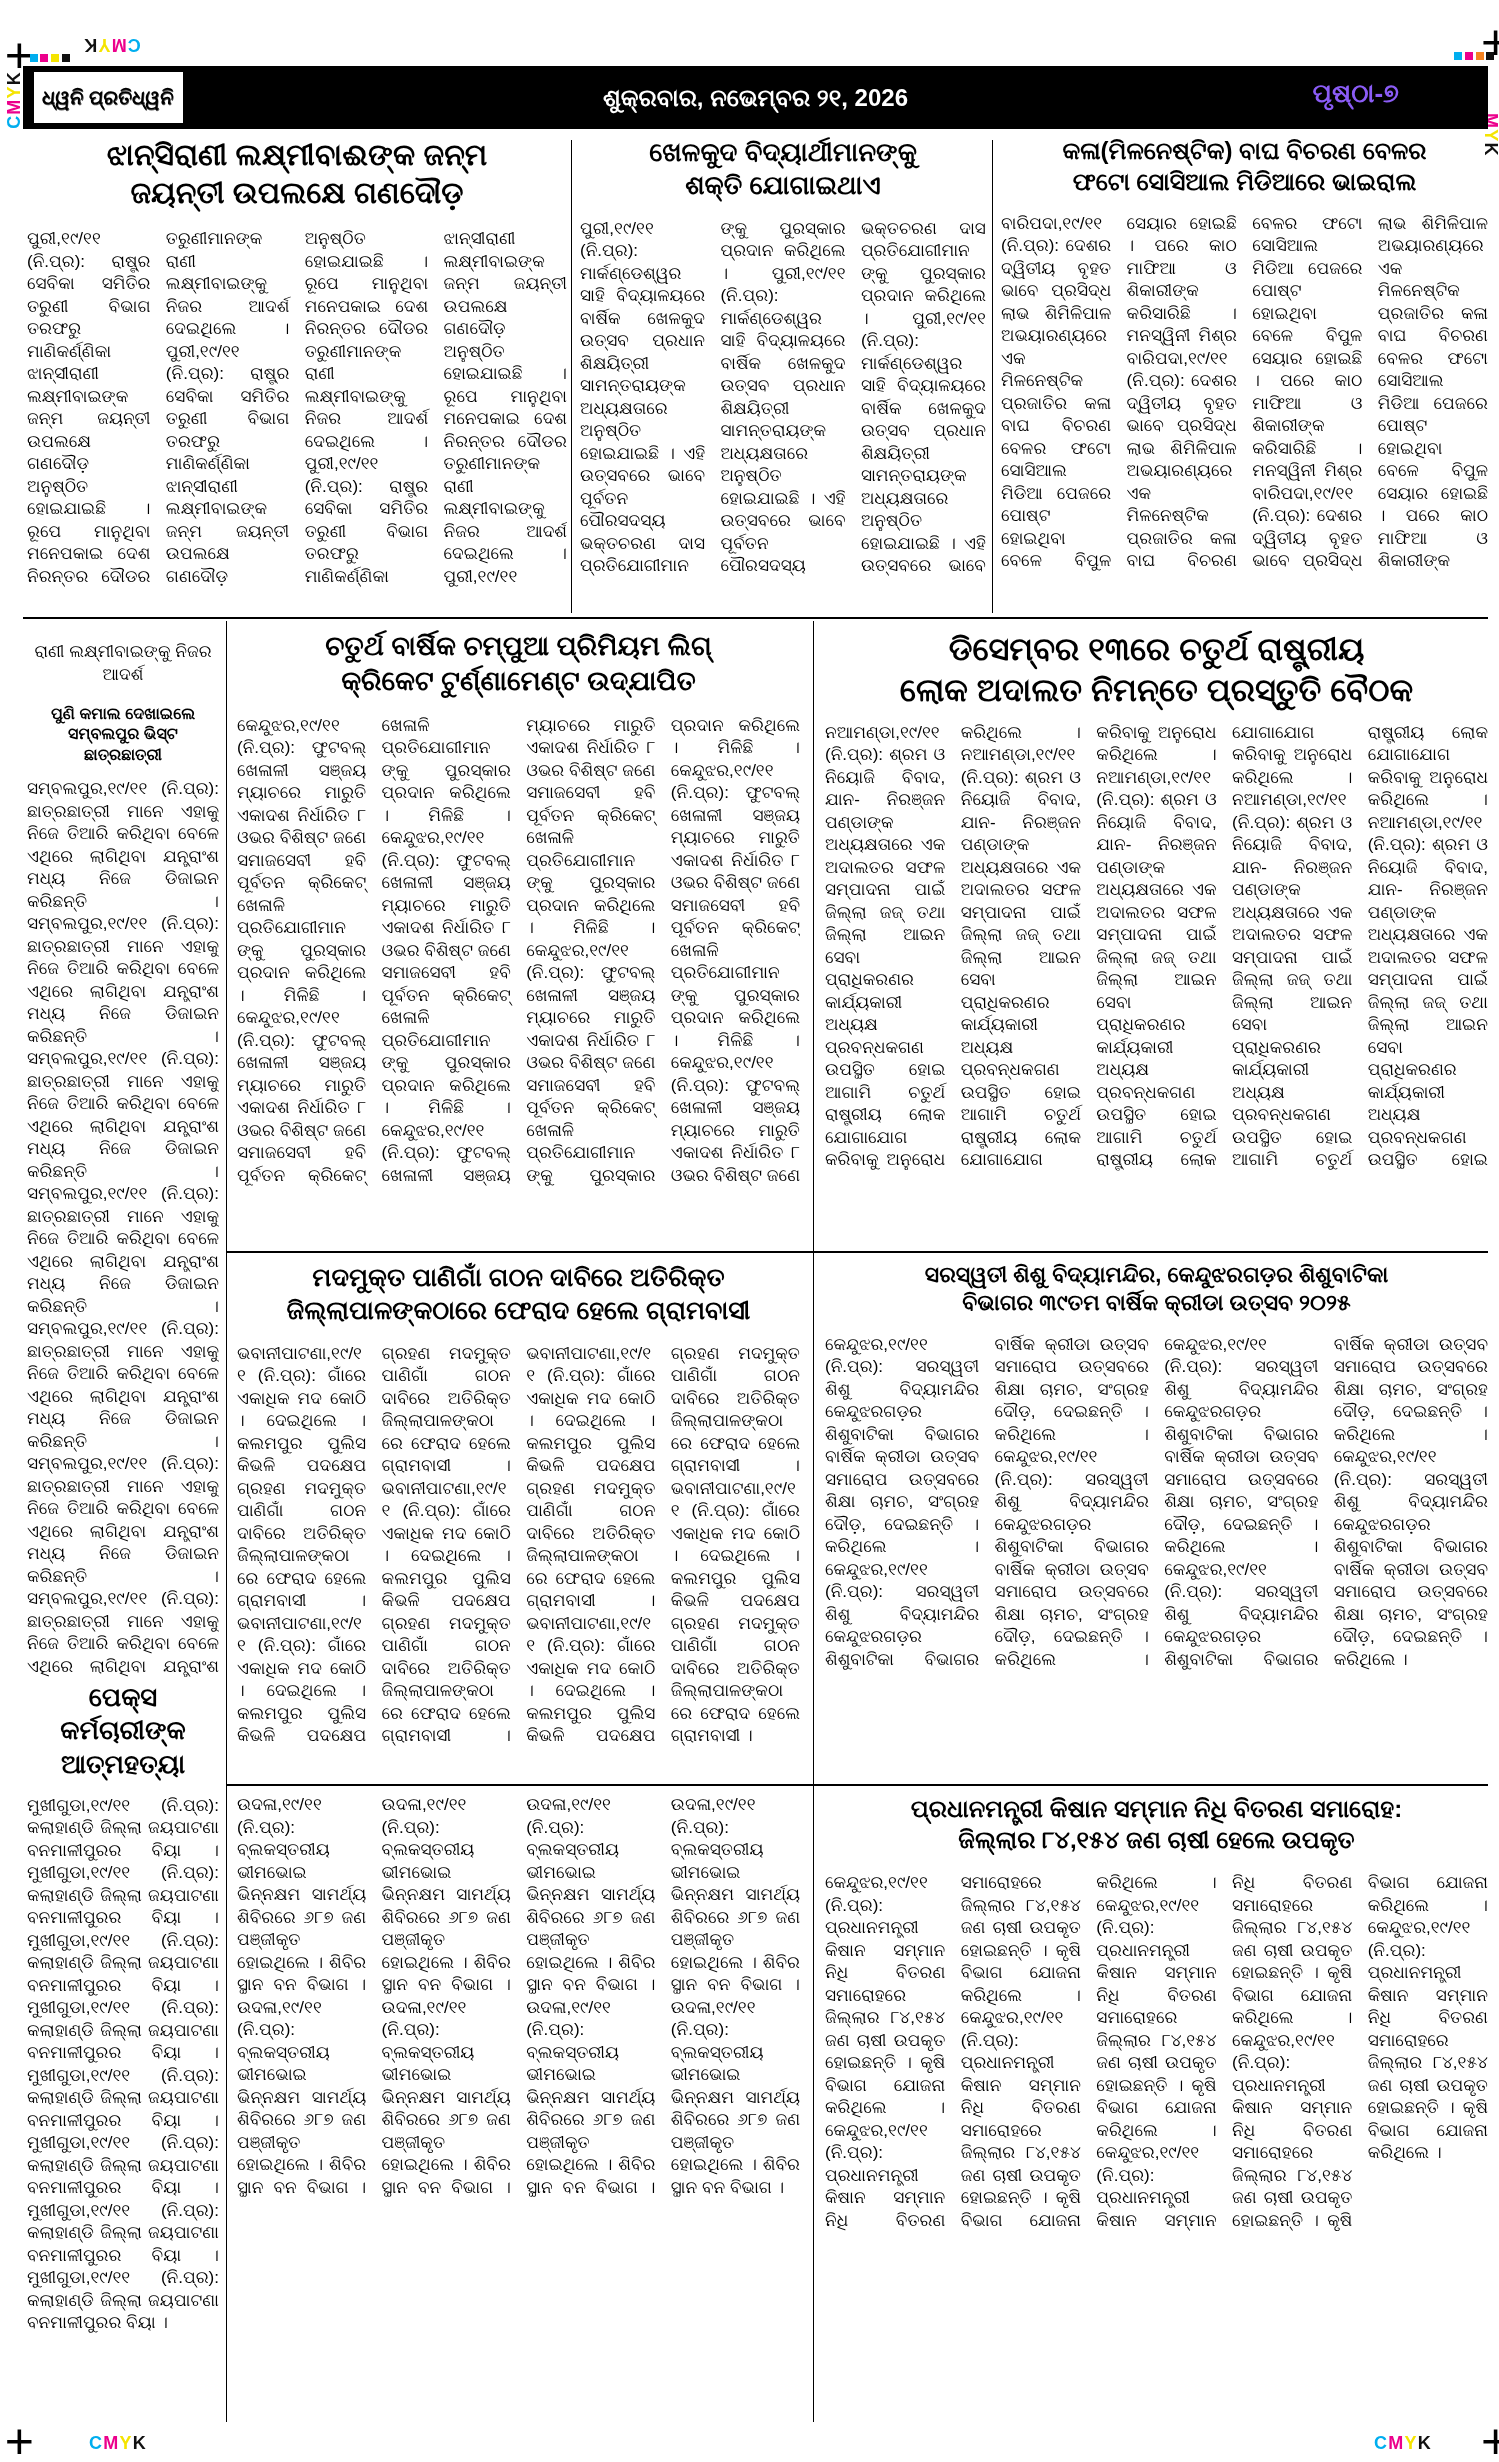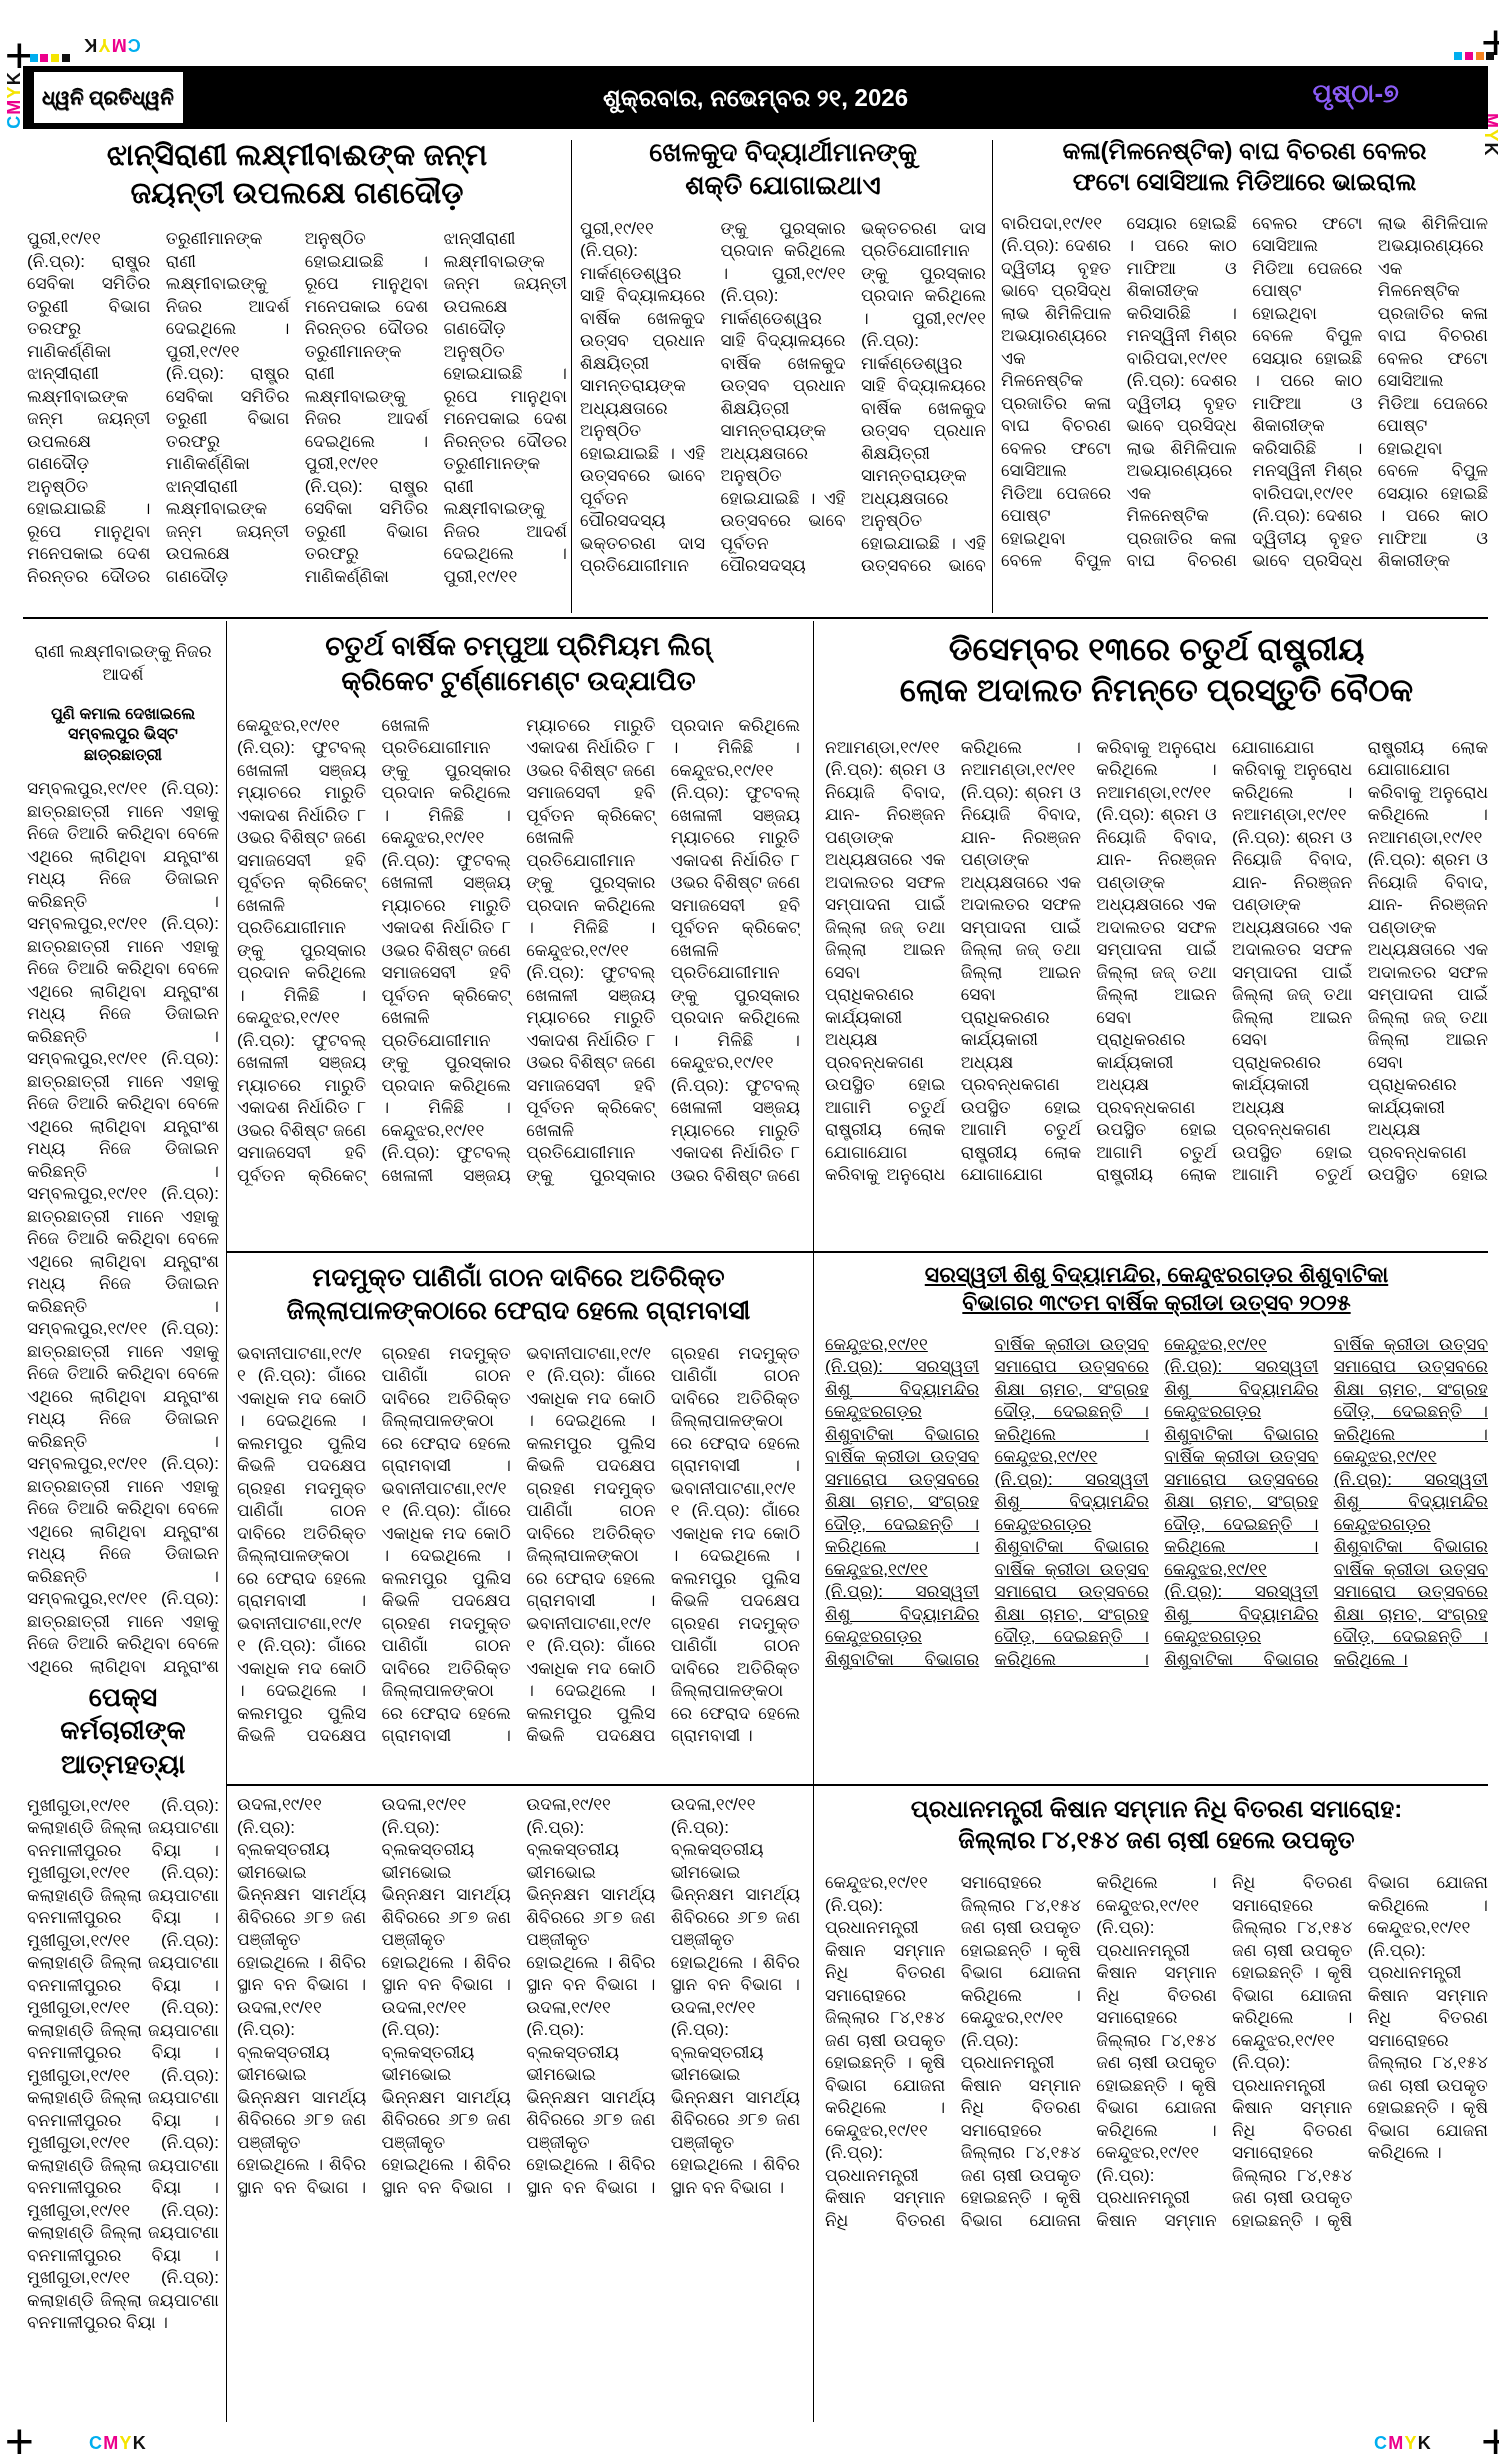--- a/index.html
+++ b/index.html
@@ -136,35 +136,35 @@
   </div>
 
   <div class="article" style="left:237px; top:629px; width:563px;">
     <div class="headline" style="font-size:27px; margin-bottom:16.6px;">ଚତୁର୍ଥ ବାର୍ଷିକ ଚମ୍ପୁଆ ପ୍ରିମିୟମ ଲିଗ୍
 କ୍ରିକେଟ ଟୁର୍ଣ୍ଣାମେଣ୍ଟ ଉଦ୍ଯାପିତ</div>
     <div class="body cols-4" style="height:479px;">କେନ୍ଦୁଝର,୧୯/୧୧ (ନି.ପ୍ର): ଫୁଟବଲ୍ ଖେଳାଳୀ ସଞ୍ଜୟ ମ୍ୟାଚରେ ମାରୁତି ଏକାଦଶ ନିର୍ଧାରିତ ୮ ଓଭର ବିଶିଷ୍ଟ ଜଣେ ସମାଜସେବୀ ହବି ପୂର୍ବତନ କ୍ରିକେଟ୍ ଖେଳାଳି ପ୍ରତିଯୋଗୀମାନଙ୍କୁ ପୁରସ୍କାର ପ୍ରଦାନ କରିଥିଲେ । ମିଳିଛି । କେନ୍ଦୁଝର,୧୯/୧୧ (ନି.ପ୍ର): ଫୁଟବଲ୍ ଖେଳାଳୀ ସଞ୍ଜୟ ମ୍ୟାଚରେ ମାରୁତି ଏକାଦଶ ନିର୍ଧାରିତ ୮ ଓଭର ବିଶିଷ୍ଟ ଜଣେ ସମାଜସେବୀ ହବି ପୂର୍ବତନ କ୍ରିକେଟ୍ ଖେଳାଳି ପ୍ରତିଯୋଗୀମାନଙ୍କୁ ପୁରସ୍କାର ପ୍ରଦାନ କରିଥିଲେ । ମିଳିଛି । କେନ୍ଦୁଝର,୧୯/୧୧ (ନି.ପ୍ର): ଫୁଟବଲ୍ ଖେଳାଳୀ ସଞ୍ଜୟ ମ୍ୟାଚରେ ମାରୁତି ଏକାଦଶ ନିର୍ଧାରିତ ୮ ଓଭର ବିଶିଷ୍ଟ ଜଣେ ସମାଜସେବୀ ହବି ପୂର୍ବତନ କ୍ରିକେଟ୍ ଖେଳାଳି ପ୍ରତିଯୋଗୀମାନଙ୍କୁ ପୁରସ୍କାର ପ୍ରଦାନ କରିଥିଲେ । ମିଳିଛି । କେନ୍ଦୁଝର,୧୯/୧୧ (ନି.ପ୍ର): ଫୁଟବଲ୍ ଖେଳାଳୀ ସଞ୍ଜୟ ମ୍ୟାଚରେ ମାରୁତି ଏକାଦଶ ନିର୍ଧାରିତ ୮ ଓଭର ବିଶିଷ୍ଟ ଜଣେ ସମାଜସେବୀ ହବି ପୂର୍ବତନ କ୍ରିକେଟ୍ ଖେଳାଳି ପ୍ରତିଯୋଗୀମାନଙ୍କୁ ପୁରସ୍କାର ପ୍ରଦାନ କରିଥିଲେ । ମିଳିଛି । କେନ୍ଦୁଝର,୧୯/୧୧ (ନି.ପ୍ର): ଫୁଟବଲ୍ ଖେଳାଳୀ ସଞ୍ଜୟ ମ୍ୟାଚରେ ମାରୁତି ଏକାଦଶ ନିର୍ଧାରିତ ୮ ଓଭର ବିଶିଷ୍ଟ ଜଣେ ସମାଜସେବୀ ହବି ପୂର୍ବତନ କ୍ରିକେଟ୍ ଖେଳାଳି ପ୍ରତିଯୋଗୀମାନଙ୍କୁ ପୁରସ୍କାର ପ୍ରଦାନ କରିଥିଲେ । ମିଳିଛି । କେନ୍ଦୁଝର,୧୯/୧୧ (ନି.ପ୍ର): ଫୁଟବଲ୍ ଖେଳାଳୀ ସଞ୍ଜୟ ମ୍ୟାଚରେ ମାରୁତି ଏକାଦଶ ନିର୍ଧାରିତ ୮ ଓଭର ବିଶିଷ୍ଟ ଜଣେ ସମାଜସେବୀ ହବି ପୂର୍ବତନ କ୍ରିକେଟ୍ ଖେଳାଳି ପ୍ରତିଯୋଗୀମାନଙ୍କୁ ପୁରସ୍କାର ପ୍ରଦାନ କରିଥିଲେ । ମିଳିଛି । କେନ୍ଦୁଝର,୧୯/୧୧ (ନି.ପ୍ର): ଫୁଟବଲ୍ ଖେଳାଳୀ ସଞ୍ଜୟ ମ୍ୟାଚରେ ମାରୁତି ଏକାଦଶ ନିର୍ଧାରିତ ୮ ଓଭର ବିଶିଷ୍ଟ ଜଣେ ସମାଜସେବୀ ହବି ପୂର୍ବତନ କ୍ରିକେଟ୍ ଖେଳାଳି ପ୍ରତିଯୋଗୀମାନଙ୍କୁ ପୁରସ୍କାର ପ୍ରଦାନ କରିଥିଲେ । ମିଳିଛି ।</div>
   </div>
   <div class="vrule" style="left:813px; top:621px; width:1.2px; height:630px;"></div>
 
   <div class="article" style="left:825px; top:629px; width:663px;">
-    <div class="headline" style="font-size:32px; margin-bottom:26px;">ଡିସେମ୍ବର ୧୩ରେ ଚତୁର୍ଥ ରାଷ୍ଟ୍ରୀୟ
+    <div class="headline" style="font-size:32px; margin-bottom:11px;">ଡିସେମ୍ବର ୧୩ରେ ଚତୁର୍ଥ ରାଷ୍ଟ୍ରୀୟ
 ଲୋକ ଅଦାଲତ ନିମନ୍ତେ ପ୍ରସ୍ତୁତି ବୈଠକ</div>
     <div class="body cols-5" style="height:468px;">ନଆମଣ୍ଡା,୧୯/୧୧ (ନି.ପ୍ର): ଶ୍ରମ ଓ ନିୟୋଜି ବିବାଦ, ଯାନ- ନିରଞ୍ଜନ ପଣ୍ଡାଙ୍କ ଅଧ୍ୟକ୍ଷତାରେ ଏକ ଅଦାଲତର ସଫଳ ସମ୍ପାଦନା ପାଇଁ ଜିଲ୍ଲା ଜଜ୍ ତଥା ଜିଲ୍ଲା ଆଇନ ସେବା ପ୍ରାଧିକରଣର କାର୍ଯ୍ୟକାରୀ ଅଧ୍ୟକ୍ଷ ପ୍ରବନ୍ଧକଗଣ ଉପସ୍ଥିତ ହୋଇ ଆଗାମି ଚତୁର୍ଥ ରାଷ୍ଟ୍ରୀୟ ଲୋକ ଯୋଗାଯୋଗ କରିବାକୁ ଅନୁରୋଧ କରିଥିଲେ । ନଆମଣ୍ଡା,୧୯/୧୧ (ନି.ପ୍ର): ଶ୍ରମ ଓ ନିୟୋଜି ବିବାଦ, ଯାନ- ନିରଞ୍ଜନ ପଣ୍ଡାଙ୍କ ଅଧ୍ୟକ୍ଷତାରେ ଏକ ଅଦାଲତର ସଫଳ ସମ୍ପାଦନା ପାଇଁ ଜିଲ୍ଲା ଜଜ୍ ତଥା ଜିଲ୍ଲା ଆଇନ ସେବା ପ୍ରାଧିକରଣର କାର୍ଯ୍ୟକାରୀ ଅଧ୍ୟକ୍ଷ ପ୍ରବନ୍ଧକଗଣ ଉପସ୍ଥିତ ହୋଇ ଆଗାମି ଚତୁର୍ଥ ରାଷ୍ଟ୍ରୀୟ ଲୋକ ଯୋଗାଯୋଗ କରିବାକୁ ଅନୁରୋଧ କରିଥିଲେ । ନଆମଣ୍ଡା,୧୯/୧୧ (ନି.ପ୍ର): ଶ୍ରମ ଓ ନିୟୋଜି ବିବାଦ, ଯାନ- ନିରଞ୍ଜନ ପଣ୍ଡାଙ୍କ ଅଧ୍ୟକ୍ଷତାରେ ଏକ ଅଦାଲତର ସଫଳ ସମ୍ପାଦନା ପାଇଁ ଜିଲ୍ଲା ଜଜ୍ ତଥା ଜିଲ୍ଲା ଆଇନ ସେବା ପ୍ରାଧିକରଣର କାର୍ଯ୍ୟକାରୀ ଅଧ୍ୟକ୍ଷ ପ୍ରବନ୍ଧକଗଣ ଉପସ୍ଥିତ ହୋଇ ଆଗାମି ଚତୁର୍ଥ ରାଷ୍ଟ୍ରୀୟ ଲୋକ ଯୋଗାଯୋଗ କରିବାକୁ ଅନୁରୋଧ କରିଥିଲେ । ନଆମଣ୍ଡା,୧୯/୧୧ (ନି.ପ୍ର): ଶ୍ରମ ଓ ନିୟୋଜି ବିବାଦ, ଯାନ- ନିରଞ୍ଜନ ପଣ୍ଡାଙ୍କ ଅଧ୍ୟକ୍ଷତାରେ ଏକ ଅଦାଲତର ସଫଳ ସମ୍ପାଦନା ପାଇଁ ଜିଲ୍ଲା ଜଜ୍ ତଥା ଜିଲ୍ଲା ଆଇନ ସେବା ପ୍ରାଧିକରଣର କାର୍ଯ୍ୟକାରୀ ଅଧ୍ୟକ୍ଷ ପ୍ରବନ୍ଧକଗଣ ଉପସ୍ଥିତ ହୋଇ ଆଗାମି ଚତୁର୍ଥ ରାଷ୍ଟ୍ରୀୟ ଲୋକ ଯୋଗାଯୋଗ କରିବାକୁ ଅନୁରୋଧ କରିଥିଲେ । ନଆମଣ୍ଡା,୧୯/୧୧ (ନି.ପ୍ର): ଶ୍ରମ ଓ ନିୟୋଜି ବିବାଦ, ଯାନ- ନିରଞ୍ଜନ ପଣ୍ଡାଙ୍କ ଅଧ୍ୟକ୍ଷତାରେ ଏକ ଅଦାଲତର ସଫଳ ସମ୍ପାଦନା ପାଇଁ ଜିଲ୍ଲା ଜଜ୍ ତଥା ଜିଲ୍ଲା ଆଇନ ସେବା ପ୍ରାଧିକରଣର କାର୍ଯ୍ୟକାରୀ ଅଧ୍ୟକ୍ଷ ପ୍ରବନ୍ଧକଗଣ ଉପସ୍ଥିତ ହୋଇ ଆଗାମି ଚତୁର୍ଥ ରାଷ୍ଟ୍ରୀୟ ଲୋକ ଯୋଗାଯୋଗ କରିବାକୁ ଅନୁରୋଧ କରିଥିଲେ । ନଆମଣ୍ଡା,୧୯/୧୧ (ନି.ପ୍ର): ଶ୍ରମ ଓ ନିୟୋଜି ବିବାଦ, ଯାନ- ନିରଞ୍ଜନ ପଣ୍ଡାଙ୍କ ଅଧ୍ୟକ୍ଷତାରେ ଏକ ଅଦାଲତର ସଫଳ ସମ୍ପାଦନା ପାଇଁ ଜିଲ୍ଲା ଜଜ୍ ତଥା ଜିଲ୍ଲା ଆଇନ ସେବା ପ୍ରାଧିକରଣର କାର୍ଯ୍ୟକାରୀ ଅଧ୍ୟକ୍ଷ ପ୍ରବନ୍ଧକଗଣ ଉପସ୍ଥିତ ହୋଇ ଆଗାମି ଚତୁର୍ଥ ରାଷ୍ଟ୍ରୀୟ ଲୋକ ଯୋଗାଯୋଗ କରିବାକୁ ଅନୁରୋଧ କରିଥିଲେ ।</div>
   </div>
 
   <div class="hrule" style="left:227px; top:1251px; width:1261px; height:1.8px;"></div>
 
   <div class="article" style="left:237px; top:1261px; width:563px;">
     <div class="headline" style="font-size:25.5px; margin-bottom:16.6px;">ମଦମୁକ୍ତ ପାଣିଗାଁ ଗଠନ ଦାବିରେ ଅତିରିକ୍ତ
 ଜିଲ୍ଲାପାଳଙ୍କଠାରେ ଫେରାଦ ହେଲେ ଗ୍ରାମବାସୀ</div>
     <div class="body cols-4" style="height:415px;">ଭବାନୀପାଟଣା,୧୯/୧୧ (ନି.ପ୍ର): ଗାଁରେ ଏକାଧିକ ମଦ କୋଠି । ଦେଇଥିଲେ । କଲମପୁର ପୁଲିସ କିଭଳି ପଦକ୍ଷେପ ଗ୍ରହଣ ମଦମୁକ୍ତ ପାଣିଗାଁ ଗଠନ ଦାବିରେ ଅତିରିକ୍ତ ଜିଲ୍ଲାପାଳଙ୍କଠାରେ ଫେରାଦ ହେଲେ ଗ୍ରାମବାସୀ । ଭବାନୀପାଟଣା,୧୯/୧୧ (ନି.ପ୍ର): ଗାଁରେ ଏକାଧିକ ମଦ କୋଠି । ଦେଇଥିଲେ । କଲମପୁର ପୁଲିସ କିଭଳି ପଦକ୍ଷେପ ଗ୍ରହଣ ମଦମୁକ୍ତ ପାଣିଗାଁ ଗଠନ ଦାବିରେ ଅତିରିକ୍ତ ଜିଲ୍ଲାପାଳଙ୍କଠାରେ ଫେରାଦ ହେଲେ ଗ୍ରାମବାସୀ । ଭବାନୀପାଟଣା,୧୯/୧୧ (ନି.ପ୍ର): ଗାଁରେ ଏକାଧିକ ମଦ କୋଠି । ଦେଇଥିଲେ । କଲମପୁର ପୁଲିସ କିଭଳି ପଦକ୍ଷେପ ଗ୍ରହଣ ମଦମୁକ୍ତ ପାଣିଗାଁ ଗଠନ ଦାବିରେ ଅତିରିକ୍ତ ଜିଲ୍ଲାପାଳଙ୍କଠାରେ ଫେରାଦ ହେଲେ ଗ୍ରାମବାସୀ । ଭବାନୀପାଟଣା,୧୯/୧୧ (ନି.ପ୍ର): ଗାଁରେ ଏକାଧିକ ମଦ କୋଠି । ଦେଇଥିଲେ । କଲମପୁର ପୁଲିସ କିଭଳି ପଦକ୍ଷେପ ଗ୍ରହଣ ମଦମୁକ୍ତ ପାଣିଗାଁ ଗଠନ ଦାବିରେ ଅତିରିକ୍ତ ଜିଲ୍ଲାପାଳଙ୍କଠାରେ ଫେରାଦ ହେଲେ ଗ୍ରାମବାସୀ । ଭବାନୀପାଟଣା,୧୯/୧୧ (ନି.ପ୍ର): ଗାଁରେ ଏକାଧିକ ମଦ କୋଠି । ଦେଇଥିଲେ । କଲମପୁର ପୁଲିସ କିଭଳି ପଦକ୍ଷେପ ଗ୍ରହଣ ମଦମୁକ୍ତ ପାଣିଗାଁ ଗଠନ ଦାବିରେ ଅତିରିକ୍ତ ଜିଲ୍ଲାପାଳଙ୍କଠାରେ ଫେରାଦ ହେଲେ ଗ୍ରାମବାସୀ । ଭବାନୀପାଟଣା,୧୯/୧୧ (ନି.ପ୍ର): ଗାଁରେ ଏକାଧିକ ମଦ କୋଠି । ଦେଇଥିଲେ । କଲମପୁର ପୁଲିସ କିଭଳି ପଦକ୍ଷେପ ଗ୍ରହଣ ମଦମୁକ୍ତ ପାଣିଗାଁ ଗଠନ ଦାବିରେ ଅତିରିକ୍ତ ଜିଲ୍ଲାପାଳଙ୍କଠାରେ ଫେରାଦ ହେଲେ ଗ୍ରାମବାସୀ ।</div>
   </div>
   <div class="vrule" style="left:813px; top:1253px; width:1.2px; height:531px;"></div>
 
-  <div class="article" style="left:825px; top:1261px; width:663px;text-decoration:underline;">
+  <div class="article" style="left:825px; top:1261px; width:663px;">
     <div class="headline" style="font-size:22px; margin-bottom:16.6px;">ସରସ୍ୱତୀ ଶିଶୁ ବିଦ୍ୟାମନ୍ଦିର, କେନ୍ଦୁଝରଗଡ଼ର ଶିଶୁବାଟିକା
 ବିଭାଗର ୩୯ତମ ବାର୍ଷିକ କ୍ରୀଡା ଉତ୍ସବ ୨୦୨୫</div>
     <div class="body cols-4" style="height:422px;">କେନ୍ଦୁଝର,୧୯/୧୧ (ନି.ପ୍ର): ସରସ୍ୱତୀ ଶିଶୁ ବିଦ୍ୟାମନ୍ଦିର କେନ୍ଦୁଝରଗଡ଼ର ଶିଶୁବାଟିକା ବିଭାଗର ବାର୍ଷିକ କ୍ରୀଡା ଉତ୍ସବ ସମାରୋପ ଉତ୍ସବରେ ଶିକ୍ଷା ଚାମଚ, ସଂଗ୍ରହ ଦୌଡ଼, ଦେଇଛନ୍ତି । କରିଥିଲେ । କେନ୍ଦୁଝର,୧୯/୧୧ (ନି.ପ୍ର): ସରସ୍ୱତୀ ଶିଶୁ ବିଦ୍ୟାମନ୍ଦିର କେନ୍ଦୁଝରଗଡ଼ର ଶିଶୁବାଟିକା ବିଭାଗର ବାର୍ଷିକ କ୍ରୀଡା ଉତ୍ସବ ସମାରୋପ ଉତ୍ସବରେ ଶିକ୍ଷା ଚାମଚ, ସଂଗ୍ରହ ଦୌଡ଼, ଦେଇଛନ୍ତି । କରିଥିଲେ । କେନ୍ଦୁଝର,୧୯/୧୧ (ନି.ପ୍ର): ସରସ୍ୱତୀ ଶିଶୁ ବିଦ୍ୟାମନ୍ଦିର କେନ୍ଦୁଝରଗଡ଼ର ଶିଶୁବାଟିକା ବିଭାଗର ବାର୍ଷିକ କ୍ରୀଡା ଉତ୍ସବ ସମାରୋପ ଉତ୍ସବରେ ଶିକ୍ଷା ଚାମଚ, ସଂଗ୍ରହ ଦୌଡ଼, ଦେଇଛନ୍ତି । କରିଥିଲେ । କେନ୍ଦୁଝର,୧୯/୧୧ (ନି.ପ୍ର): ସରସ୍ୱତୀ ଶିଶୁ ବିଦ୍ୟାମନ୍ଦିର କେନ୍ଦୁଝରଗଡ଼ର ଶିଶୁବାଟିକା ବିଭାଗର ବାର୍ଷିକ କ୍ରୀଡା ଉତ୍ସବ ସମାରୋପ ଉତ୍ସବରେ ଶିକ୍ଷା ଚାମଚ, ସଂଗ୍ରହ ଦୌଡ଼, ଦେଇଛନ୍ତି । କରିଥିଲେ । କେନ୍ଦୁଝର,୧୯/୧୧ (ନି.ପ୍ର): ସରସ୍ୱତୀ ଶିଶୁ ବିଦ୍ୟାମନ୍ଦିର କେନ୍ଦୁଝରଗଡ଼ର ଶିଶୁବାଟିକା ବିଭାଗର ବାର୍ଷିକ କ୍ରୀଡା ଉତ୍ସବ ସମାରୋପ ଉତ୍ସବରେ ଶିକ୍ଷା ଚାମଚ, ସଂଗ୍ରହ ଦୌଡ଼, ଦେଇଛନ୍ତି । କରିଥିଲେ । କେନ୍ଦୁଝର,୧୯/୧୧ (ନି.ପ୍ର): ସରସ୍ୱତୀ ଶିଶୁ ବିଦ୍ୟାମନ୍ଦିର କେନ୍ଦୁଝରଗଡ଼ର ଶିଶୁବାଟିକା ବିଭାଗର ବାର୍ଷିକ କ୍ରୀଡା ଉତ୍ସବ ସମାରୋପ ଉତ୍ସବରେ ଶିକ୍ଷା ଚାମଚ, ସଂଗ୍ରହ ଦୌଡ଼, ଦେଇଛନ୍ତି । କରିଥିଲେ ।</div>
   </div>
 
   <div class="hrule" style="left:227px; top:1784px; width:1261px; height:1.8px;"></div>
 
   <div class="article" style="left:237px; top:1794px; width:563px;">
     <div class="body cols-4" style="height:521px;">ଉଦଳା,୧୯/୧୧ (ନି.ପ୍ର): ବ୍ଲକସ୍ତରୀୟ ଭୀମଭୋଇ ଭିନ୍ନକ୍ଷମ ସାମର୍ଥ୍ୟ ଶିବିରରେ ୬୮୭ ଜଣ ପଞ୍ଜୀକୃତ ହୋଇଥିଲେ । ଶିବିର ସ୍ଥାନ ବନ ବିଭାଗ । ଉଦଳା,୧୯/୧୧ (ନି.ପ୍ର): ବ୍ଲକସ୍ତରୀୟ ଭୀମଭୋଇ ଭିନ୍ନକ୍ଷମ ସାମର୍ଥ୍ୟ ଶିବିରରେ ୬୮୭ ଜଣ ପଞ୍ଜୀକୃତ ହୋଇଥିଲେ । ଶିବିର ସ୍ଥାନ ବନ ବିଭାଗ । ଉଦଳା,୧୯/୧୧ (ନି.ପ୍ର): ବ୍ଲକସ୍ତରୀୟ ଭୀମଭୋଇ ଭିନ୍ନକ୍ଷମ ସାମର୍ଥ୍ୟ ଶିବିରରେ ୬୮୭ ଜଣ ପଞ୍ଜୀକୃତ ହୋଇଥିଲେ । ଶିବିର ସ୍ଥାନ ବନ ବିଭାଗ । ଉଦଳା,୧୯/୧୧ (ନି.ପ୍ର): ବ୍ଲକସ୍ତରୀୟ ଭୀମଭୋଇ ଭିନ୍ନକ୍ଷମ ସାମର୍ଥ୍ୟ ଶିବିରରେ ୬୮୭ ଜଣ ପଞ୍ଜୀକୃତ ହୋଇଥିଲେ । ଶିବିର ସ୍ଥାନ ବନ ବିଭାଗ । ଉଦଳା,୧୯/୧୧ (ନି.ପ୍ର): ବ୍ଲକସ୍ତରୀୟ ଭୀମଭୋଇ ଭିନ୍ନକ୍ଷମ ସାମର୍ଥ୍ୟ ଶିବିରରେ ୬୮୭ ଜଣ ପଞ୍ଜୀକୃତ ହୋଇଥିଲେ । ଶିବିର ସ୍ଥାନ ବନ ବିଭାଗ । ଉଦଳା,୧୯/୧୧ (ନି.ପ୍ର): ବ୍ଲକସ୍ତରୀୟ ଭୀମଭୋଇ ଭିନ୍ନକ୍ଷମ ସାମର୍ଥ୍ୟ ଶିବିରରେ ୬୮୭ ଜଣ ପଞ୍ଜୀକୃତ ହୋଇଥିଲେ । ଶିବିର ସ୍ଥାନ ବନ ବିଭାଗ । ଉଦଳା,୧୯/୧୧ (ନି.ପ୍ର): ବ୍ଲକସ୍ତରୀୟ ଭୀମଭୋଇ ଭିନ୍ନକ୍ଷମ ସାମର୍ଥ୍ୟ ଶିବିରରେ ୬୮୭ ଜଣ ପଞ୍ଜୀକୃତ ହୋଇଥିଲେ । ଶିବିର ସ୍ଥାନ ବନ ବିଭାଗ । ଉଦଳା,୧୯/୧୧ (ନି.ପ୍ର): ବ୍ଲକସ୍ତରୀୟ ଭୀମଭୋଇ ଭିନ୍ନକ୍ଷମ ସାମର୍ଥ୍ୟ ଶିବିରରେ ୬୮୭ ଜଣ ପଞ୍ଜୀକୃତ ହୋଇଥିଲେ । ଶିବିର ସ୍ଥାନ ବନ ବିଭାଗ ।</div>
   </div>

